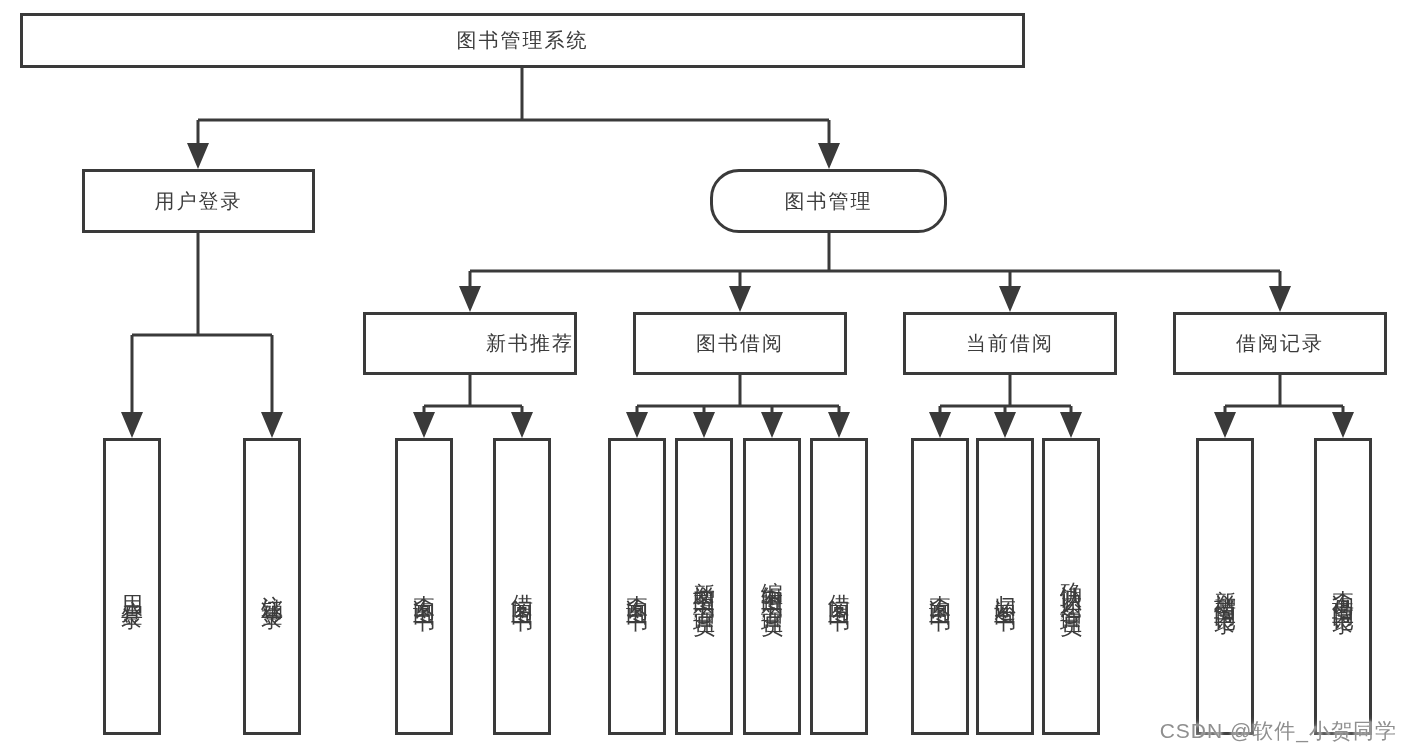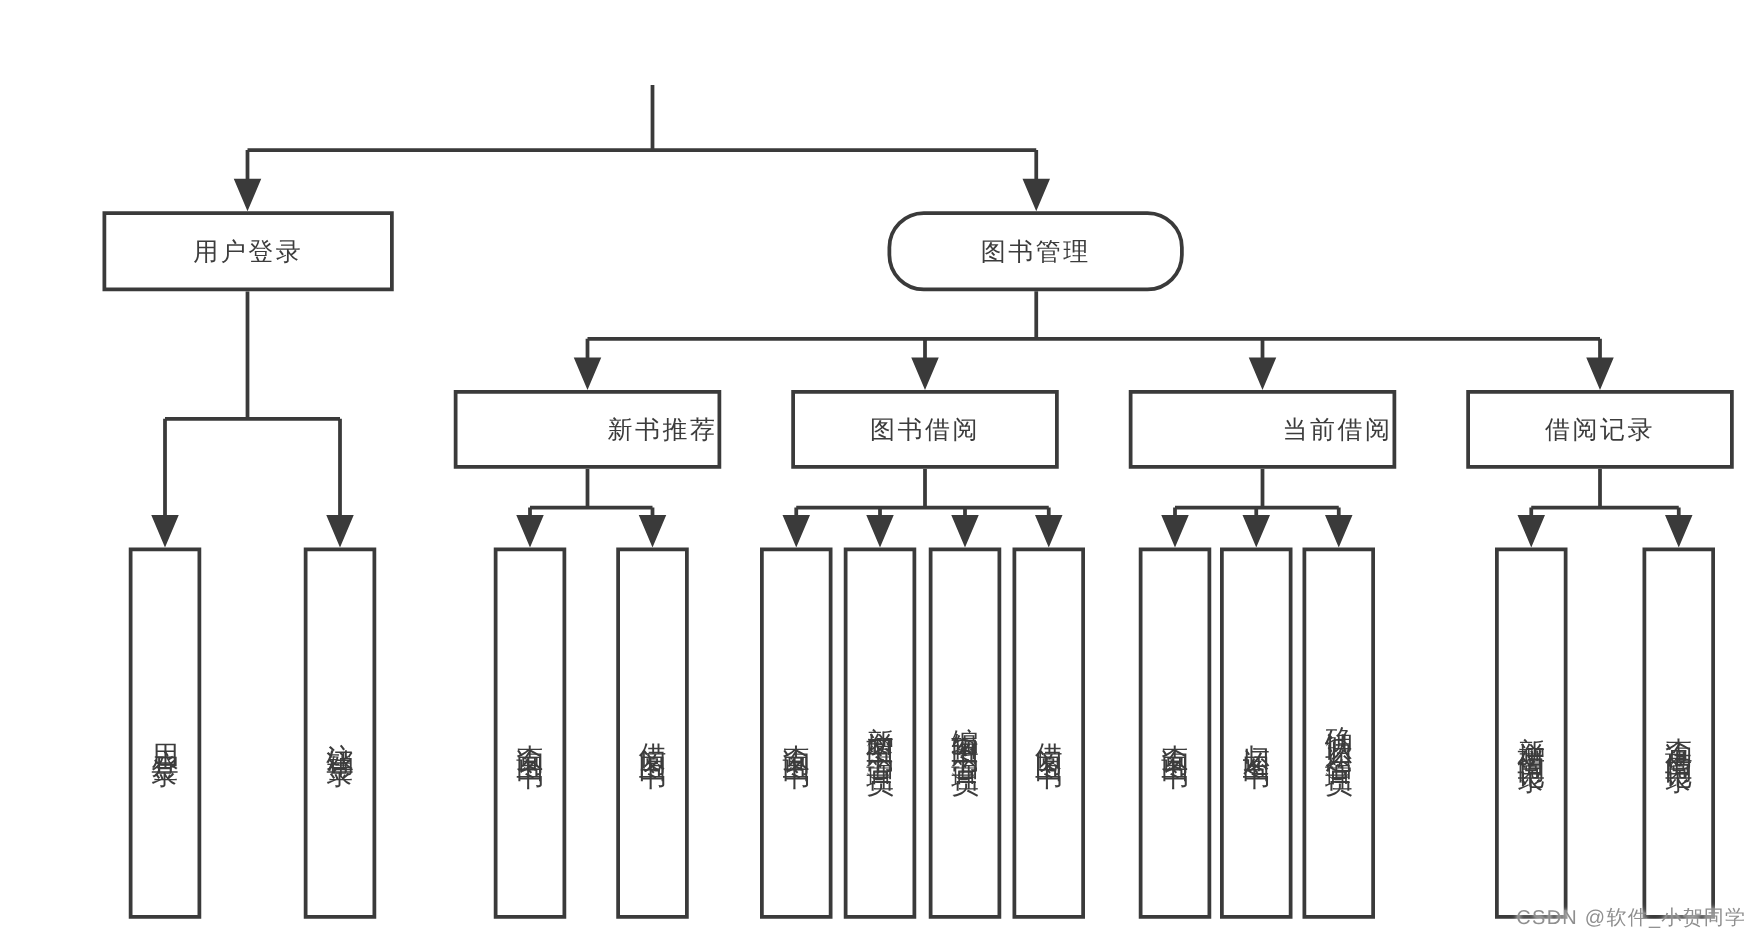--- a/index.html
+++ b/index.html
@@ -49,21 +49,21 @@
     font-size: 22px;
     color: #3c3c3c;
     letter-spacing: 5px;
     line-height: 1;
   }
   .watermark {
     position: absolute;
     right: 8px;
     bottom: 2px;
     z-index: 5;
-    font-size: 16px;
+    font-size: 21px;
     color: #8f8f8f;
     letter-spacing: 1px;
     text-shadow: 0 0 3px rgba(255,255,255,0.9), 0 0 6px rgba(255,255,255,0.8);
     white-space: nowrap;
   }
 </style>
 </head>
 <body>
 
 <div class="canvas">
@@ -92,35 +92,38 @@
     <g stroke="#3a3a3a" stroke-width="3" fill="none">
       <path d="M1010 375 V406 M940 406 H1071 M940 406 V414 M1005 406 V414 M1071 406 V414"></path>
       <path d="M929 412 H951 L940 438 Z M994 412 H1016 L1005 438 Z M1060 412 H1082 L1071 438 Z" fill="#3a3a3a" stroke="none"></path>
     </g>
     <g stroke="#3a3a3a" stroke-width="3" fill="none">
       <path d="M1280 375 V406 M1225 406 H1343 M1225 406 V414 M1343 406 V414"></path>
       <path d="M1214 412 H1236 L1225 438 Z M1332 412 H1354 L1343 438 Z" fill="#3a3a3a" stroke="none"></path>
     </g>
   </svg>
 
+  <div class="box l1">
+    <span class="hlabel">图书管理系统</span>
+  </div>
 
   <div class="box l2" style="left:82px; width:233px;">
     <span class="hlabel">用户登录</span>
   </div>
   <div class="box l2" style="left:710px; width:237px;border-radius:29px;">
     <span class="hlabel">图书管理</span>
   </div>
 
   <div class="box l3" style="left:363px;justify-content:flex-end;">
     <span class="hlabel">新书推荐</span>
   </div>
   <div class="box l3" style="left:633px;">
     <span class="hlabel">图书借阅</span>
   </div>
-  <div class="box l3" style="left:903px;justify-content:flex-end;">
+  <div class="box l3" style="left:903px;">
     <span class="hlabel">当前借阅</span>
   </div>
   <div class="box l3" style="left:1173px;justify-content:center;">
     <span class="hlabel">借阅记录</span>
   </div>
 
   <div class="box leaf" style="left:103px;">
     <span class="vlabel">用户登录</span>
   </div>
   <div class="box leaf" style="left:243px;">

